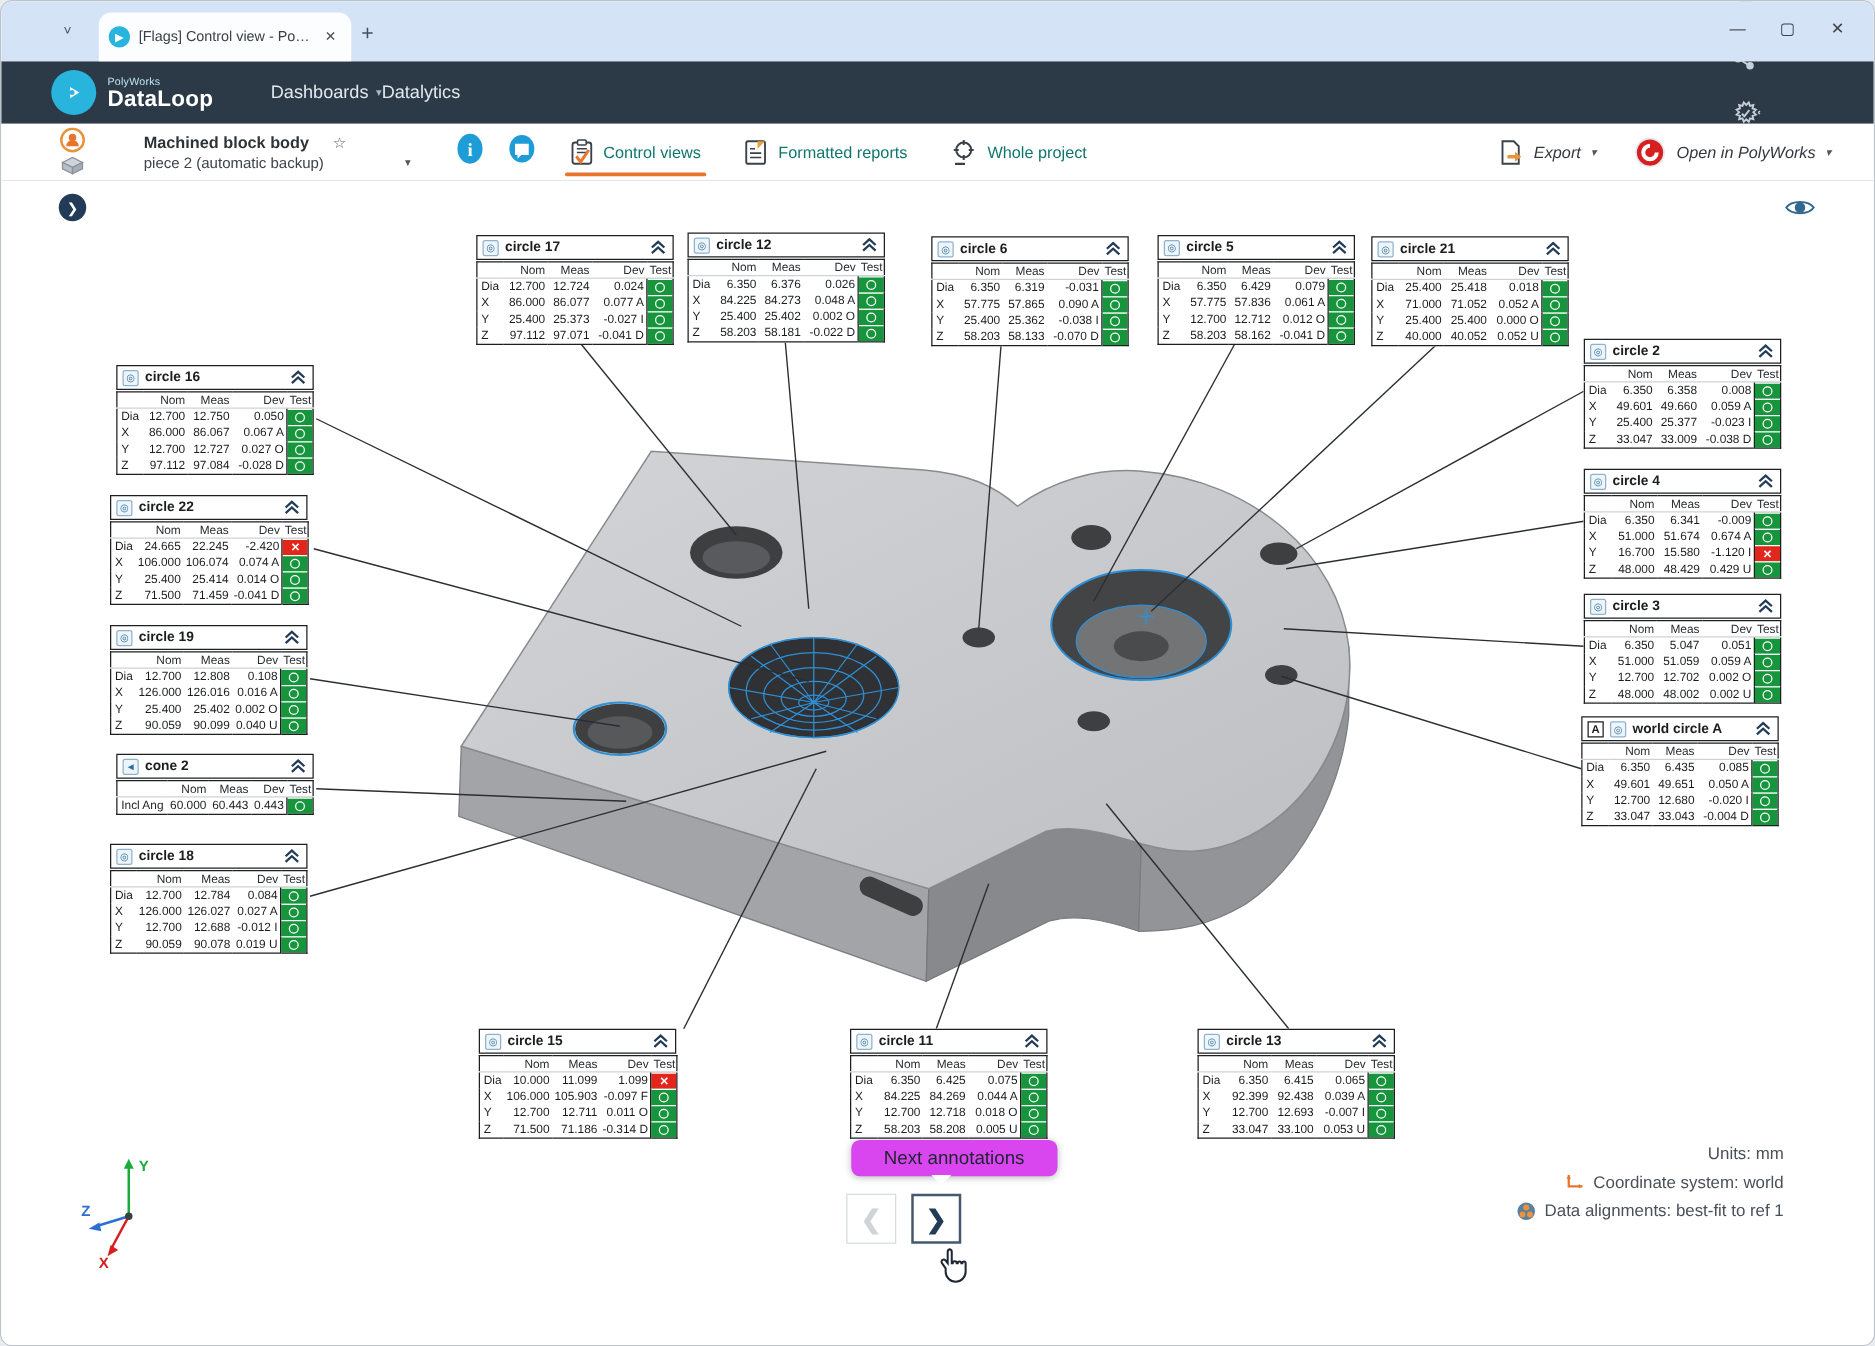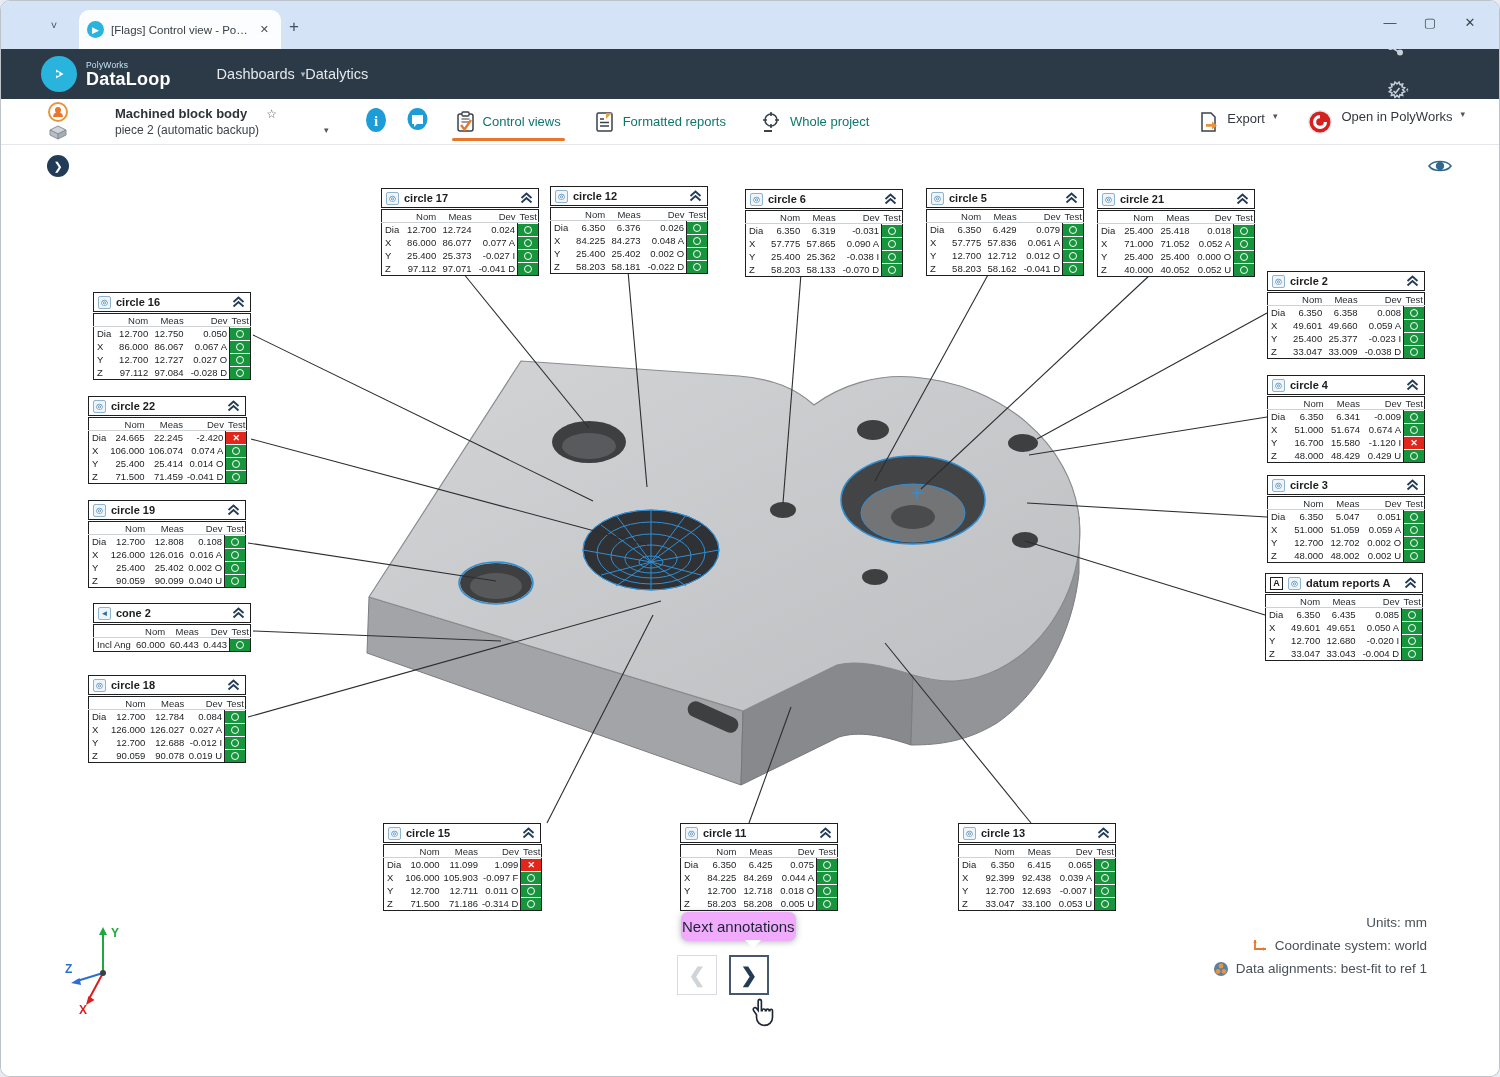--- a/index.html
+++ b/index.html
@@ -37,21 +37,21 @@
   .proj { display:flex; flex-direction:column; justify-content:center; margin-left:44px; gap:2px; }
   .proj .row1 { display:flex; align-items:center; gap:19px; font-size:13px; font-weight:bold; color:#2e3338; }
   .proj .row2 { display:flex; align-items:center; gap:7px; font-size:12px; color:#3d434a;justify-content:center; }
   .proj .star { font-weight:normal; color:#5a6068; font-size:12px; }
   .proj .pcaret { font-size:9px; color:#555; margin-left:58px; }
   .tool-icons { display:flex; align-items:center; gap:16px; margin-left:34px; }
   .view-tabs { display:flex; align-items:center; gap:34px; margin-left:26px; height:100%; }
   .vtab { display:flex; align-items:center; gap:8px; font-size:13px; color:#0f766e; height:100%; position:relative; cursor:default; }
   .vtab.active::after { content:""; position:absolute; left:-4px; right:-4px; bottom:3px; height:3px; background:#e8762c; border-radius:2px; }
   .toolbar-right { margin-left:auto; display:flex; align-items:center; gap:30px; margin-right:34px; }
-  .tbtn { display:flex; align-items:flex-start; gap:8px; font-size:13px; color:#34383e; cursor:default; }
+  .tbtn { display:flex; align-items:center; gap:8px; font-size:13px; color:#34383e; cursor:default;font-style:italic; }
   .tbtn .caret { color:#555; }
 
   
   .canvas { position:relative; width:1500px; height:932px; background:#fff; overflow:hidden; }
   .canvas svg.scene { position:absolute; left:0; top:0; }
   .round-btn { position:absolute; left:46px; top:10px; width:22px; height:22px; border-radius:50%; background:#223c57; color:#fff; font-size:11px; display:flex; align-items:center; justify-content:center; }
   .eye { position:absolute; right:48px; top:12px; }
 
   
   .anno { position:absolute; width:158px; background:#fff; font-size:9.5px; color:#1b1d1f; z-index:5; }
@@ -68,21 +68,21 @@
   .anno td.num { text-align:right; }
   .anno td.test { width:17px; padding:0; border-left:1px solid #1d1f21; }
   .tcell { width:100%; height:13px; display:flex; align-items:center; justify-content:center; border-top:1px solid #fff; }
   .tcell.pass { background:#17953c; }
   .tcell.fail { background:#e3261b; }
   .ring { width:8px; height:8px; border:1.4px solid #fff; border-radius:50%; }
   .cross { color:#fff; font-size:9px; font-weight:bold; line-height:1; }
 
   
   .pager { position:absolute; left:676px; top:810px; z-index:6; }
-  .tooltip { position:absolute; left:4px; top:-43px; background:#f0abfc; border-radius:7px; box-shadow:0 1px 6px rgba(40,50,60,.35); padding:6px 1px; font-size:15px; color:#1c2430; white-space:nowrap; }
+  .tooltip { position:absolute; left:4px; top:-43px; background:#d946ef; border-radius:7px; box-shadow:0 1px 6px rgba(40,50,60,.35); padding:6px 26px; font-size:15px; color:#1c2430; white-space:nowrap; }
   .tooltip::after { content:""; position:absolute; left:64px; bottom:-7px; border-left:8px solid transparent; border-right:8px solid transparent; border-top:8px solid #fff; }
   .pbtns { display:flex; gap:12px; }
   .pbtn { width:40px; height:40px; background:#fff; display:flex; align-items:center; justify-content:center; font-size:20px; font-weight:bold; }
   .pbtn.prev { border:1px solid #d8dce0; color:#cfd4d9; }
   .pbtn.next { border:2px solid #45586e; color:#223c57; }
   .cursor-icon { position:absolute; left:70px; top:42px; }
 
   
   .status { position:absolute; right:74px; top:766px; text-align:right; font-size:13.5px; color:#4a5058; line-height:23px; }
   .status .srow { display:flex; justify-content:flex-end; align-items:center; gap:7px; }
@@ -909,21 +909,21 @@
                   </div>
                 </td>
               </tr>
             </tbody>
     </table>
   </div>
         <div class="anno" style="left: 1264px; top: 428px;">
     <div class="anno-head">
       <span class="dicon" style="display: flex;">A</span>
       <span class="aicon">◎</span>
-      <span class="aname">datum reports A</span>
+      <span class="aname">world circle A</span>
       <span class="collapse">
         <svg width="13" height="12" viewBox="0 0 13 12" fill="none" stroke="#223c57" stroke-width="1.8">
                 <path d="M1.5 6 L6.5 1.5 L11.5 6"></path>
                 <path d="M1.5 10.5 L6.5 6 L11.5 10.5"></path>
               </svg>
       </span>
     </div>
     <table>
       <thead>
               <tr>

